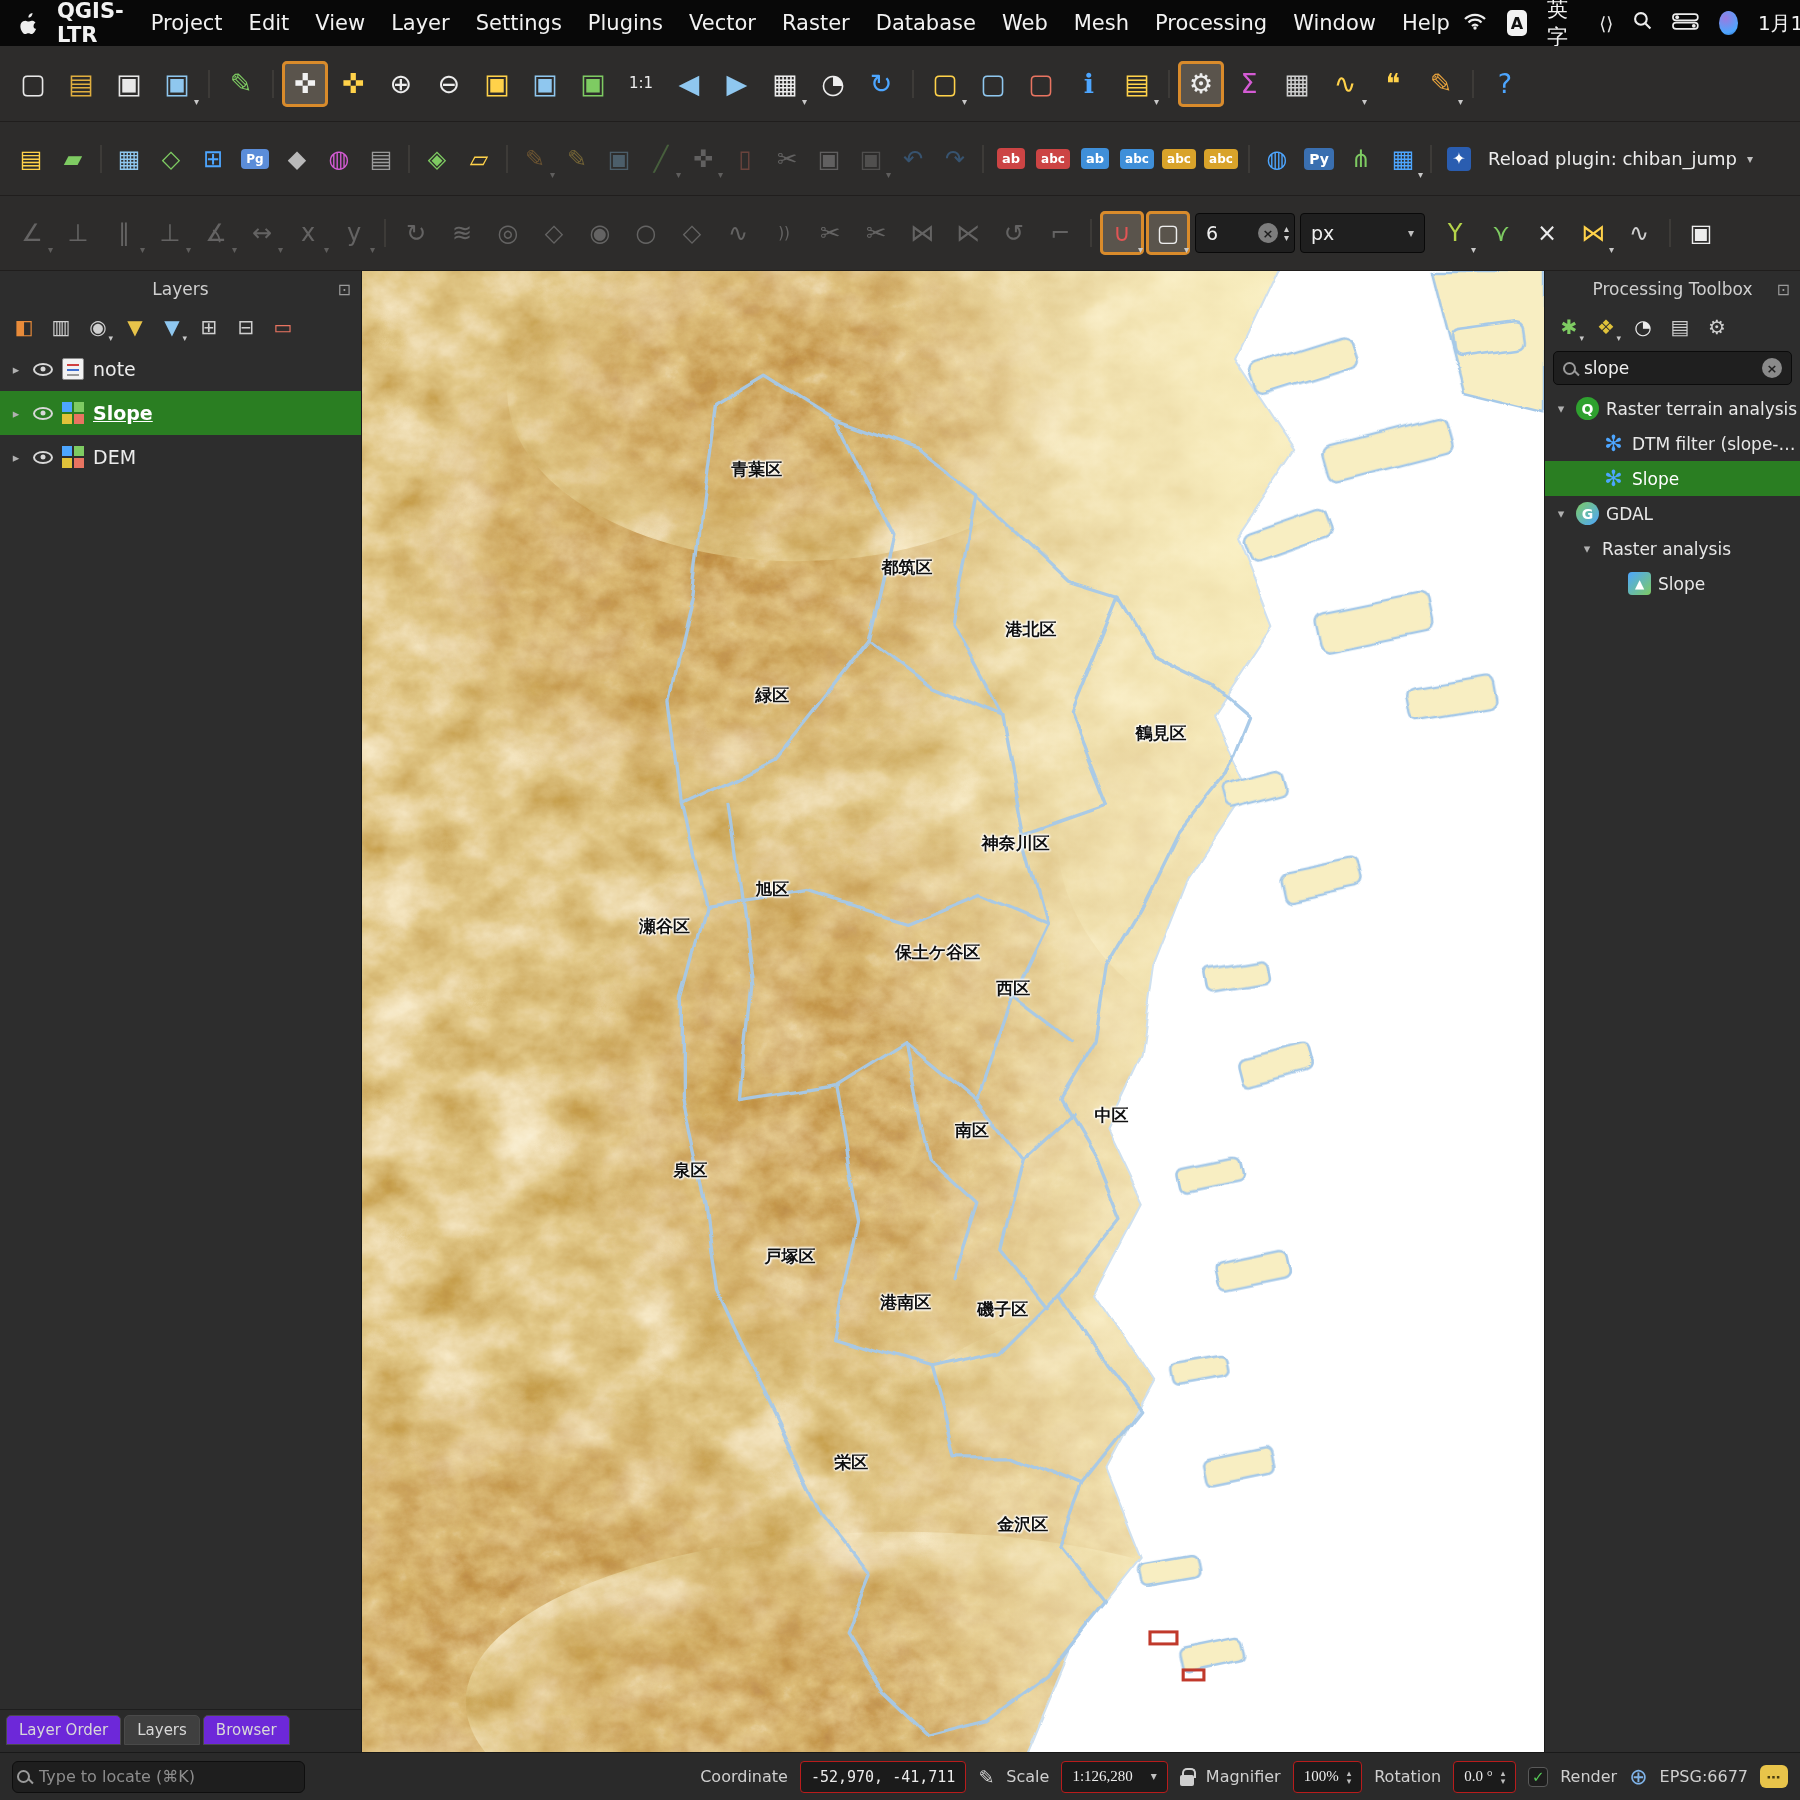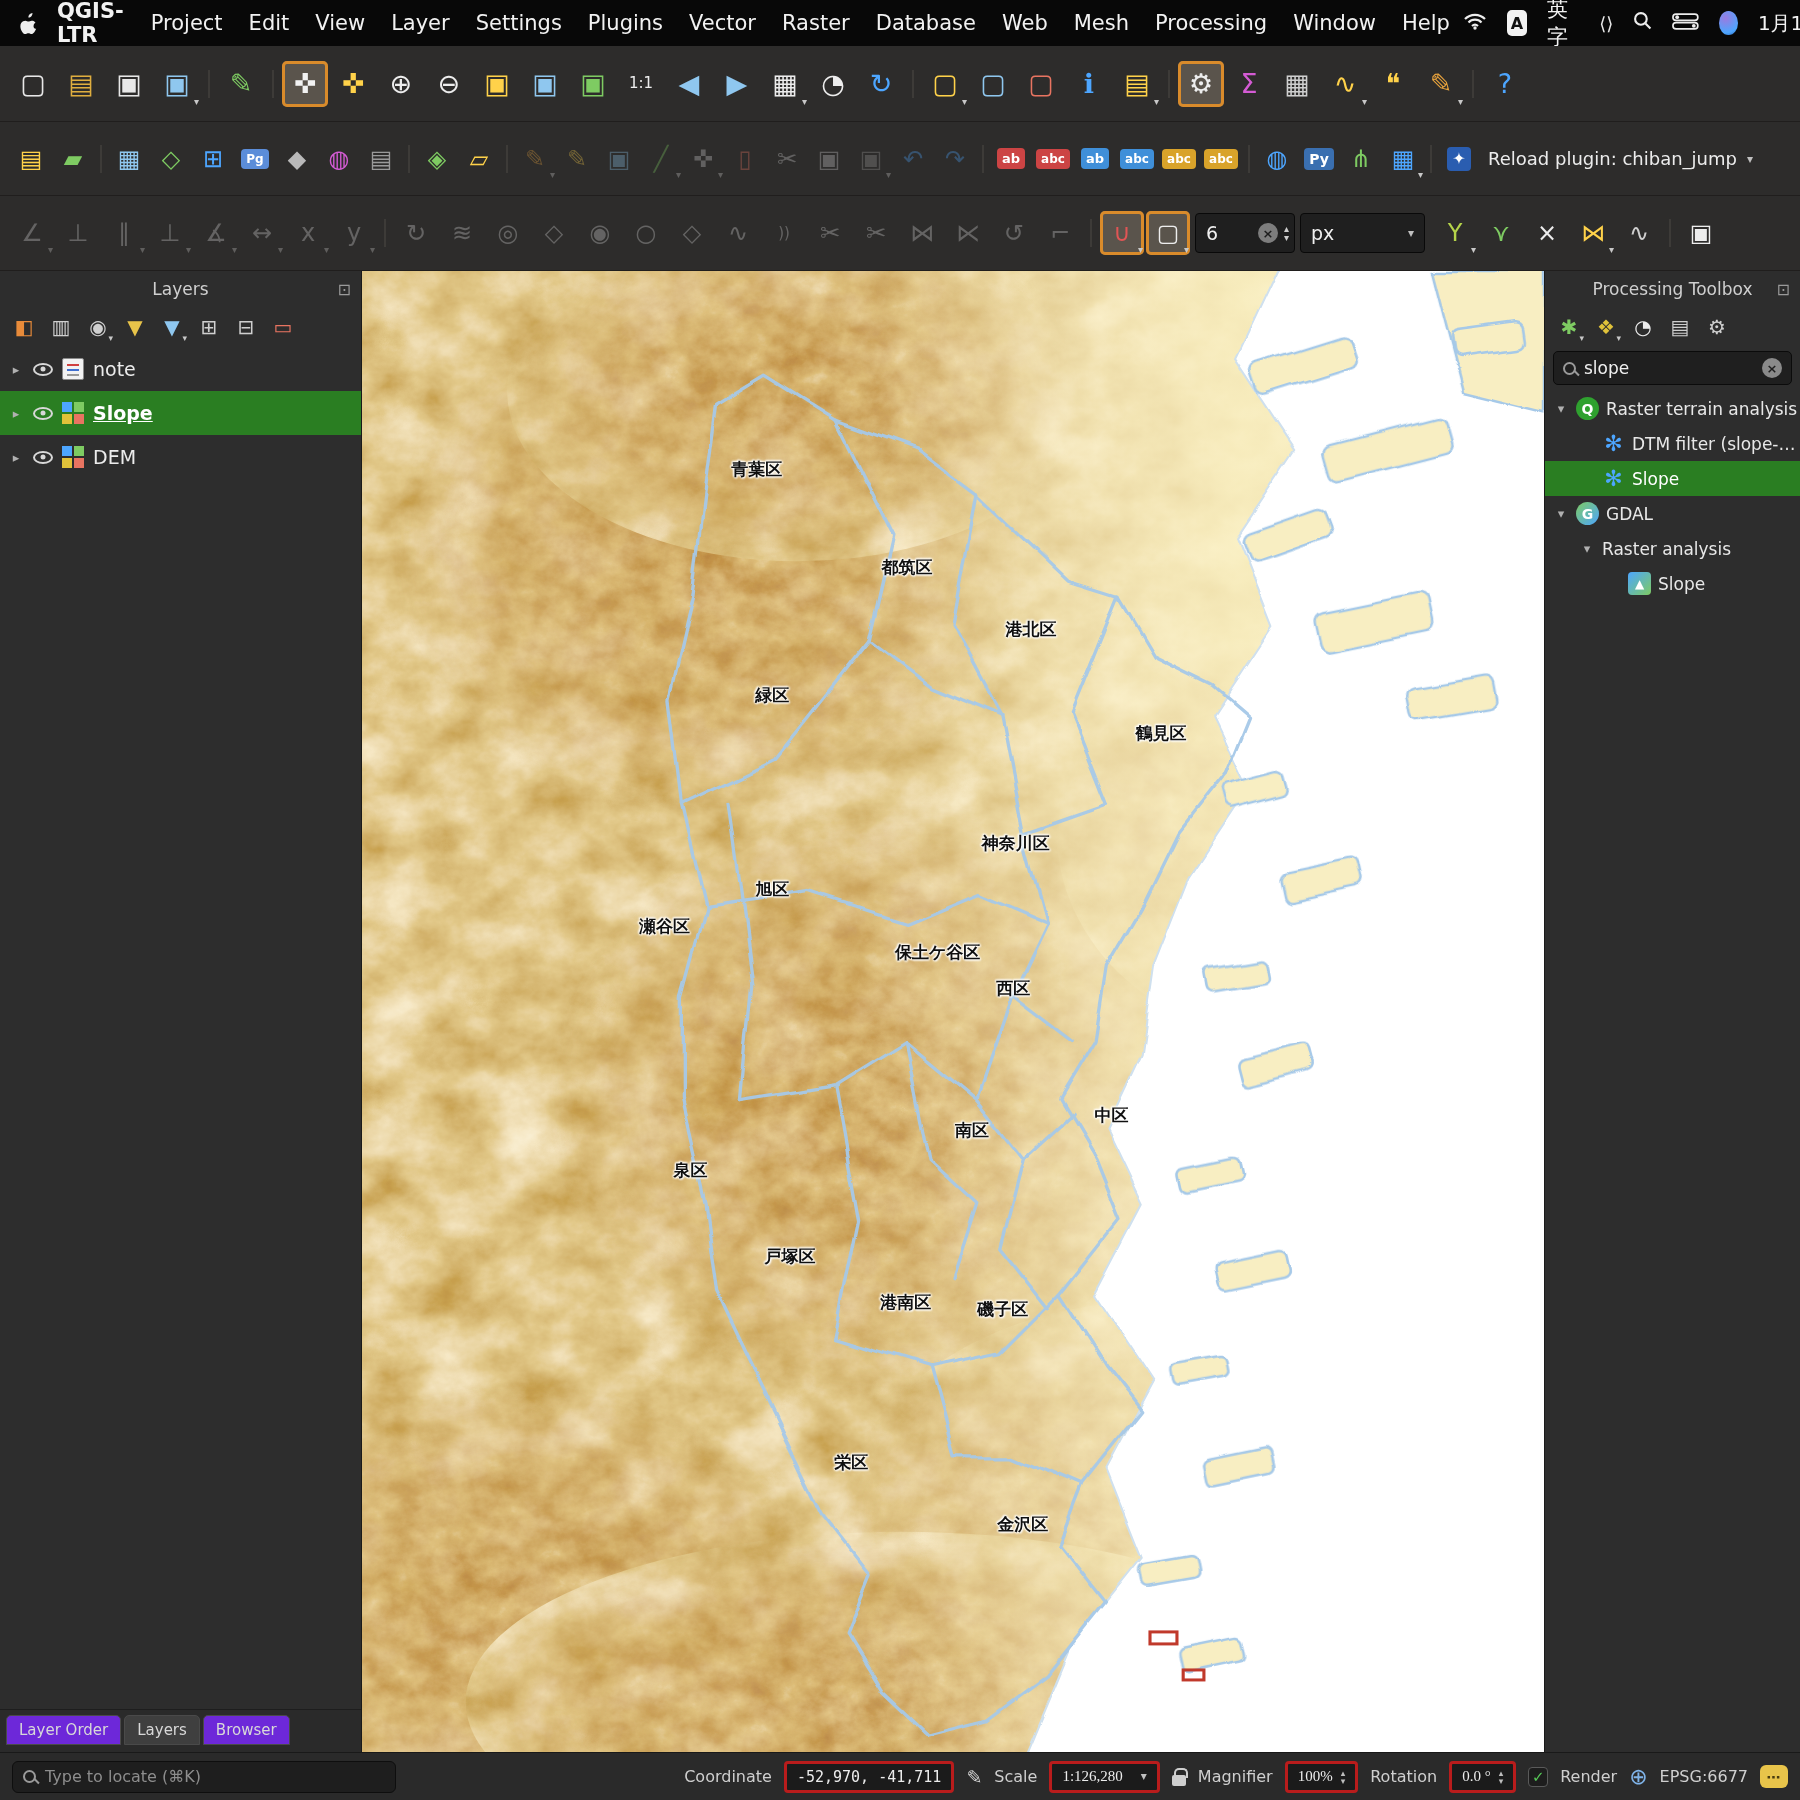--- a/index.html
+++ b/index.html
@@ -130,24 +130,24 @@
     border-radius:4px;font-size:14px;font-weight:bold;flex:none;}
   .picon.qgis{background:#2fa12f;color:#fff;border-radius:50%;}
   .picon.alg{color:#4da6ff;font-size:22px;}
   .picon.gdal{background:linear-gradient(135deg,#7ecb62,#4da6ff);color:#fff;border-radius:50%;}
   .picon.galg{background:linear-gradient(135deg,#4da6ff,#7ecb62);color:#fff;font-size:12px;}
   .ptree-label{overflow:hidden;text-overflow:ellipsis;}
 
   
   .statusbar{height:48px;background:#2a2a2a;border-top:1px solid #191919;display:flex;
     align-items:center;gap:12px;padding:0 12px;color:#cfcfcf;font-size:16px;flex:none;}
-  .locate{width:384px;height:32px;background:#1e1e1e;border:1px solid #0e0e0e;border-radius:6px;
-    color:#8d8d8d;display:flex;align-items:center;gap:9px;padding:0 10px;flex:none;}
+  .locate{width:293px;height:32px;background:#1e1e1e;border:1px solid #0e0e0e;border-radius:6px;
+    color:#8d8d8d;display:flex;align-items:center;gap:9px;padding:0 4px;flex:none;}
   .sb-label{white-space:nowrap;}
-  .sb-box{height:32px;background:#1b1b1b;border:3px solid #b91c1c;border-radius:4px;
+  .sb-box{height:32px;background:#1b1b1b;border:1px solid #b91c1c;border-radius:4px;
     display:flex;align-items:center;padding:0 10px;color:#ececec;gap:8px;white-space:nowrap;
     font-family:"DejaVu Sans Mono","Liberation Mono",monospace;font-size:15px;}
   .sb-combo{font-family:Liberation Serif, serif;}
   .sb-arrows{display:flex;flex-direction:column;line-height:8px;font-size:9px;color:#bdbdbd;}
   .sb-arrows i{font-style:normal;}
   .pencil{color:#cfcfcf;font-size:19px;}
   .lock{width:14px;height:11px;background:#cfcfcf;border-radius:2px;position:relative;margin-top:7px;flex:none;}
   .lock::before{content:"";position:absolute;top:-7px;left:2px;width:10px;height:8px;
     border:2px solid #cfcfcf;border-bottom:none;border-radius:5px 5px 0 0;}
   .checkbox{width:20px;height:20px;background:#1d1d1d;border:1px solid #5a5a5a;border-radius:4px;

